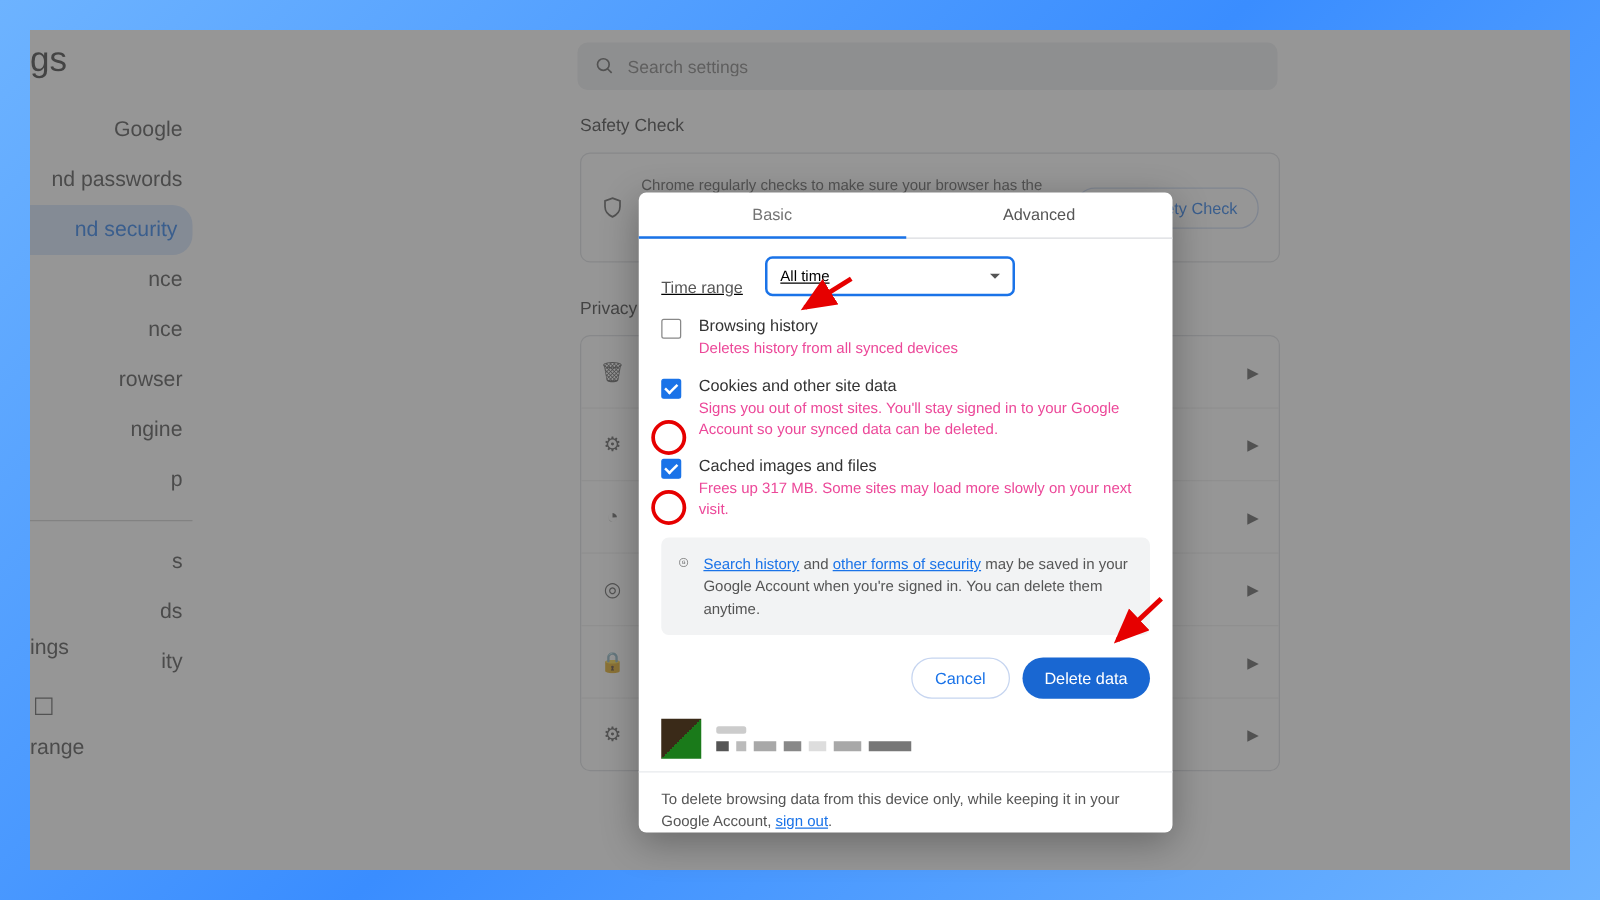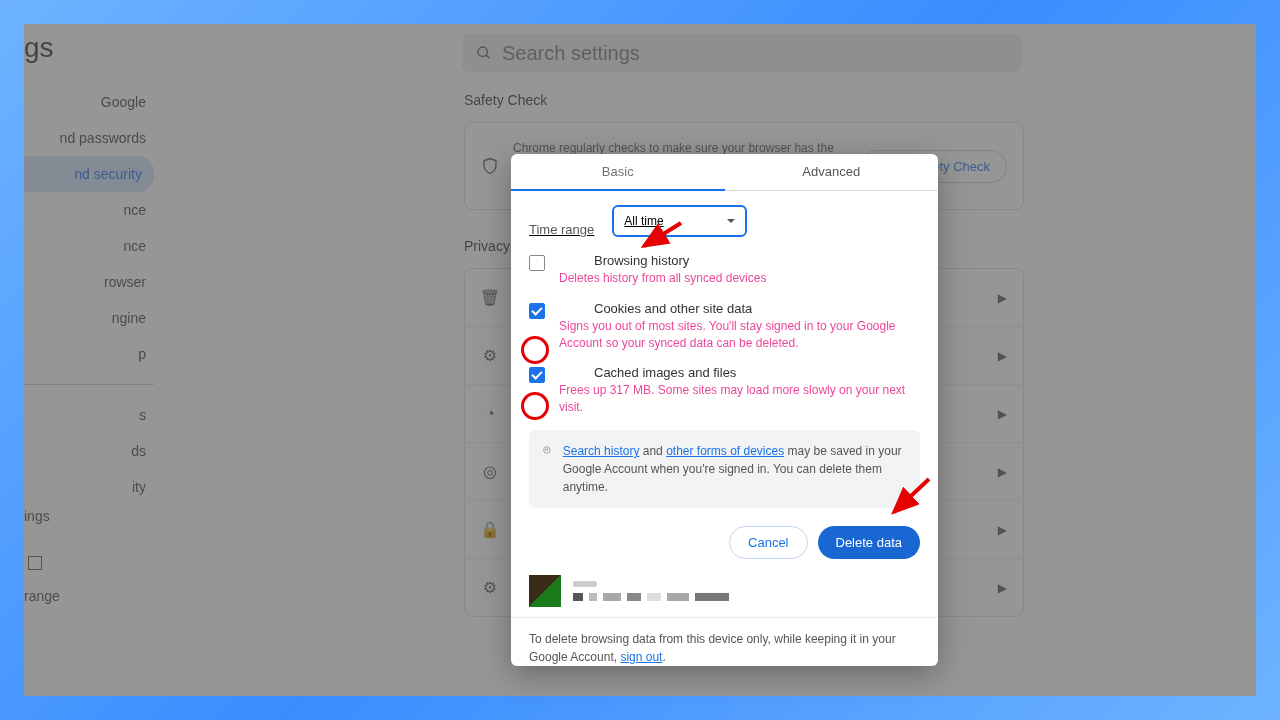--- a/index.html
+++ b/index.html
@@ -3,26 +3,26 @@
 <meta charset="utf-8">
 <style>
 * { box-sizing: border-box; margin: 0; padding: 0; font-family: Arial, sans-serif; }
 body { width: 1280px; height: 720px; overflow: hidden; position: relative; background: linear-gradient(135deg, #6db3ff 0%, #3a8dff 50%, #6db3ff 100%); }
 .inner { position: absolute; top: 24px; left: 24px; right: 24px; bottom: 24px; background: #fff; overflow: hidden; }
 
 
 .bg-page { position: relative; width: 100%; height: 100%; }
 .bg-title { position: absolute; left: 0; top: 8px; font-size: 28px; font-weight: 500; color: #333; }
 .bg-sidebar { position: absolute; left: 0; top: 60px; width: 130px; }
-.bg-sidebar-item { font-size: 14px; color: #444; padding: 10px 8px 10px 0; text-align: right; white-space: nowrap; }
+.bg-sidebar-item { font-size: 17px; color: #444; padding: 10px 8px 10px 0; text-align: right; white-space: nowrap; }
 .bg-sidebar-item.active { background: #d2e3fc; border-radius: 0 16px 16px 0; color: #1a73e8; padding-right: 12px; padding-left: 32px; }
 .bg-sidebar .sep { border-top: 1px solid #ccc; margin: 12px 0; }
 .bg-ext-icon { display: inline-block; width: 14px; height: 14px; border: 1.5px solid #555; position: relative; vertical-align: middle; margin-left: 4px; }
 .bg-search { position: absolute; left: 438px; top: 10px; width: 560px; height: 38px; background: #ecedef; border-radius: 8px; display: flex; align-items: center; padding: 0 14px; gap: 10px; }
-.bg-search input { border: none; background: transparent; font-size: 20px; color: #555; flex: 1; outline: none; }
+.bg-search input { border: none; background: transparent; font-size: 14px; color: #555; flex: 1; outline: none; }
 .bg-content { position: absolute; left: 440px; top: 68px; width: 560px; }
 .bg-section-title { font-size: 14px; color: #333; margin-bottom: 14px; }
 .bg-card { border: 1px solid #dadce0; border-radius: 8px; margin-bottom: 28px; }
 .bg-safety { display: flex; align-items: center; padding: 16px; gap: 14px; }
 .bg-safety-text { flex: 1; font-size: 12px; color: #555; line-height: 1.5; }
 .bg-safety-btn { color: #1a73e8; border: 1px solid #c6d5f0; background: #fff; border-radius: 16px; padding: 8px 16px; font-size: 13px; }
 .bg-list-row { display: flex; align-items: center; padding: 14px 16px; gap: 14px; border-top: 1px solid #eee; }
 .bg-list-row:first-child { border-top: none; }
 .bg-list-icon { width: 18px; height: 18px; color: #555; display:flex;align-items:center;justify-content:center; }
 .bg-list-text { flex: 1; }
@@ -34,29 +34,29 @@
 
 .dialog { position: absolute; left: 511px; top: 154px; width: 427px; height: 512px; background: #fff; border-radius: 6px; box-shadow: 0 8px 30px rgba(0,0,0,0.3); }
 .dialog-title { font-size: 14px; color: #333; padding: 18px 18px 14px; }
 .tabs { display: flex; border-bottom: 1px solid #dadce0; }
 .tab { flex: 1; text-align: center; padding: 10px 0; font-size: 13px; color: #555; cursor: pointer; }
 .tab.active { color: #737373; border-bottom: 2px solid #1a73e8; margin-bottom: -1px; }
 
 .form-area { padding: 14px 18px 0; }
 .time-row { display: flex; align-items: flex-end; gap: 18px; margin-bottom: 16px; text-decoration: underline; }
 .time-label { font-size: 13px; color: #555; }
-.time-select { border: 2px solid #1a73e8; border-radius: 6px; padding: 7px 28px 7px 10px; font-size: 12px; position: relative; width: 135px; }
+.time-select { border: 2px solid #1a73e8; border-radius: 6px; padding: 7px 28px 7px 10px; font-size: 12px; position: relative; width: 200px; }
 .time-select:after { content: ''; position: absolute; right: 10px; top: 50%; width: 0; height: 0; border-left: 4px solid transparent; border-right: 4px solid transparent; border-top: 4px solid #555; transform: translateY(-50%); }
 
 .check-row { display: flex; gap: 14px; margin-bottom: 14px; }
 .check-box { width: 16px; height: 16px; border: 1.5px solid #888; border-radius: 2px; flex-shrink: 0; margin-top: 2px; position: relative; }
 .check-box.checked { background: #1a73e8; border-color: #1a73e8; }
 .check-box.checked:after { content: ''; position: absolute; left: 4px; top: 1px; width: 4px; height: 8px; border: solid #fff; border-width: 0 2px 2px 0; transform: rotate(45deg); }
 .check-text { flex: 1; }
-.check-title { font-size: 13px; color: #333; margin-left: 35px; }
+.check-title { font-size: 13px; color: #333; }
 .check-sub { font-size: 12px; color: #ec4899; margin-top: 2px; line-height: 1.4; }
 
 .info-box { background: #f2f3f4; border-radius: 6px; padding: 12px 14px; display: flex; gap: 12px; margin-top: 6px; }
 .info-text { font-size: 12px; color: #555; line-height: 1.5; }
 .info-text a { color: #1a73e8; text-decoration: underline; }
 
 .dialog-actions { display: flex; justify-content: flex-end; gap: 10px; padding: 18px 18px 0; }
 .btn { border-radius: 18px; padding: 8px 18px; font-size: 13px; cursor: pointer; }
 .btn-cancel { border: 1px solid #c6d5f0; background: #fff; color: #1a73e8; }
 .btn-primary { border: none; background: #1967d2; color: #fff; font-weight: 500; }
@@ -219,21 +219,21 @@
         <div class="check-sub">Frees up 317 MB. Some sites may load more slowly on your next visit.</div>
       </div>
     </div>
 
     <div class="info-box">
       <svg width="16" height="16" viewBox="0 0 24 24">
           <circle cx="12" cy="12" r="10" fill="none" stroke="#555" stroke-width="1.6"></circle>
           <text x="12" y="16" text-anchor="middle" font-size="12" fill="#555">G</text>
         </svg>
       <div class="info-text">
-        <a href="#">Search history</a><span> and </span><a href="#">other forms of devices</a><span> may be saved in your Google Account when you're signed in. You can delete them anytime.</span>
+        <a href="#">Search history</a><span> and </span><a href="#">other forms of security</a><span> may be saved in your Google Account when you're signed in. You can delete them anytime.</span>
       </div>
     </div>
   </div>
 
   <div class="dialog-actions">
     <button class="btn btn-cancel">Cancel</button>
     <button class="btn btn-primary">Delete data</button>
   </div>
 
   <div class="account-row">

